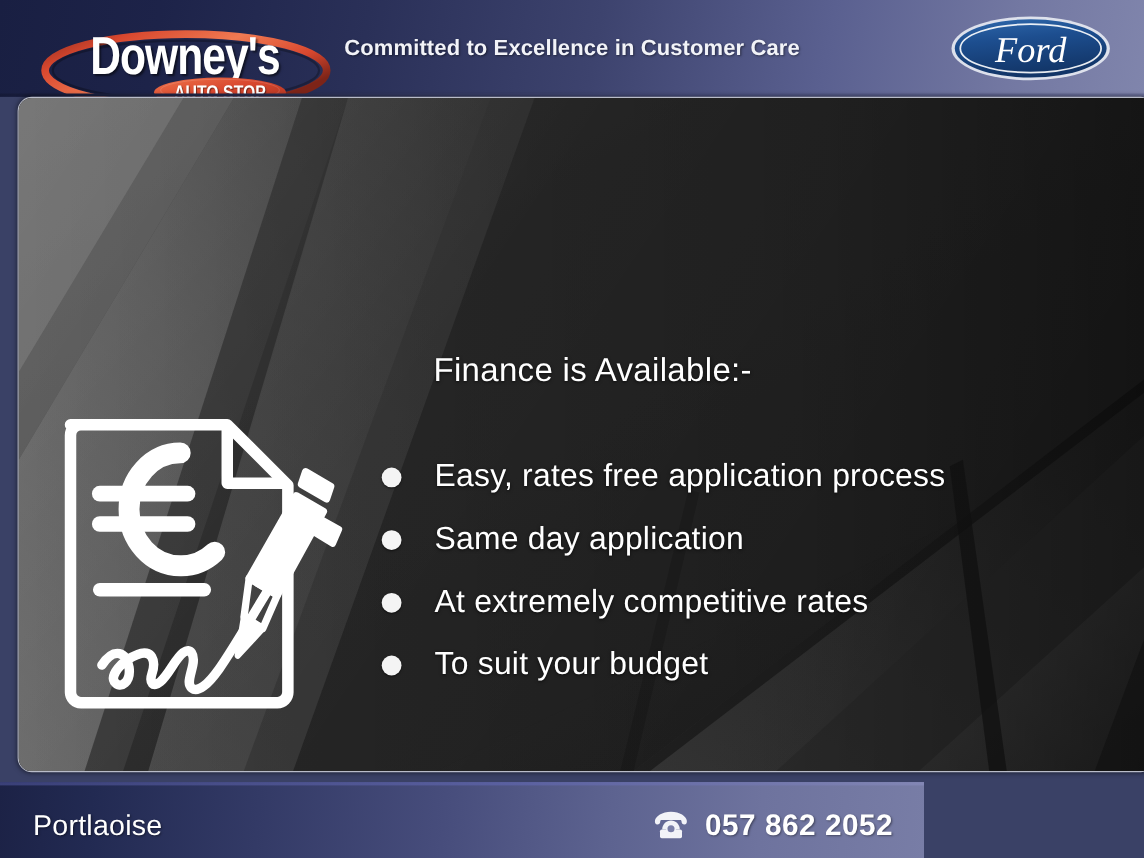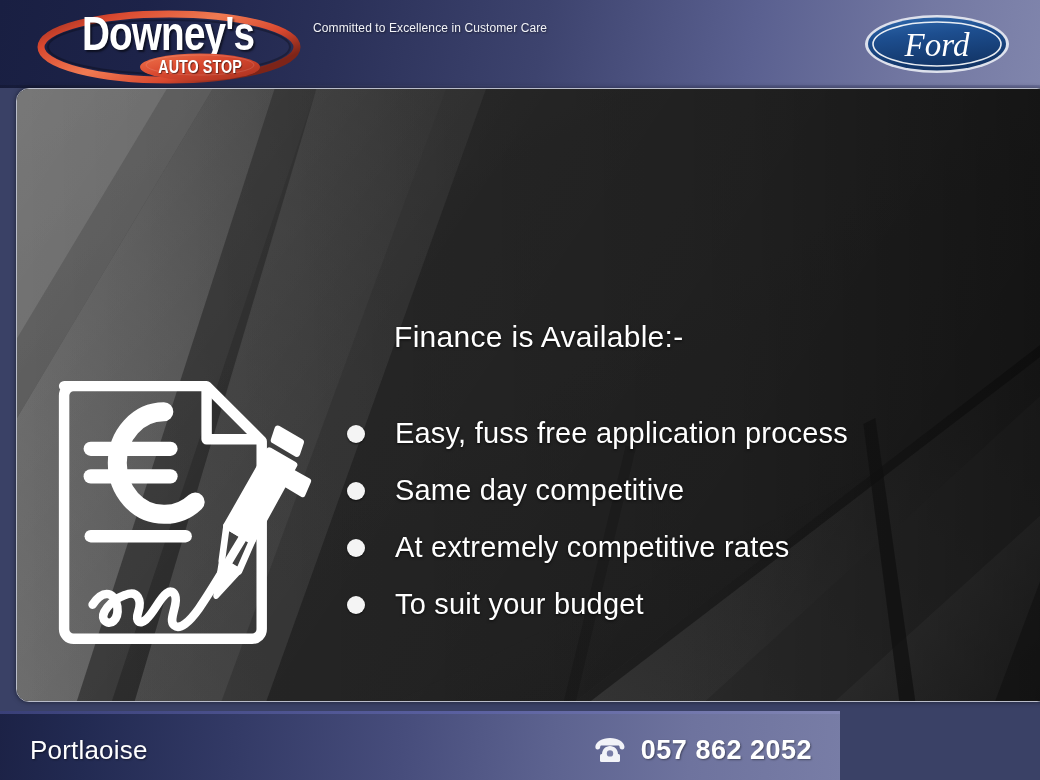--- a/index.html
+++ b/index.html
@@ -28,21 +28,21 @@
     overflow:hidden;
   }
   .header::after {
     content:"";
     position:absolute; left:0; bottom:0; width:100%; height:3px;
     background:linear-gradient(90deg,#151a38,#4a5080 60%,#6f74a0);
   }
 
   
   .logo-wrap {
-    position:absolute; left:34px; top:3px;
+    position:absolute; left:34px; top:20px;
     width:270px; height:84px;
   }
   .logo-swoosh {
     position:absolute; left:0; top:0; width:270px; height:84px;
   }
   .logo-word {
     position:absolute; left:48px; top:4px;
     width:220px; height:52px;
     font-family:"Liberation Sans Narrow","Liberation Sans", sans-serif;
     font-weight:bold; font-size:45px; line-height:50px;
@@ -66,23 +66,23 @@
     letter-spacing:0px;
     color:#ffffff;
     transform:scaleX(0.80);
     transform-origin:center top;
     white-space:nowrap;
     text-shadow:1px 1px 1px rgba(0,0,0,.5);
   }
 
   
   .tagline {
-    position:absolute; left:313px; top:15px;
+    position:absolute; left:313px; top:31px;
     font-family:"Liberation Sans Narrow","Liberation Sans", sans-serif;
-    font-weight:normal; font-size:12px; line-height:26px;
+    font-weight:bold; font-size:20px; line-height:26px;
     letter-spacing:.1px;
     color:#f2f3f8;
     white-space:nowrap;
     text-shadow:1px 1px 2px rgba(0,0,0,.45);
   }
 
   
   .ford {
     position:absolute; left:863px; top:13px;
     width:148px; height:62px;
@@ -322,25 +322,25 @@
         <path d="M184 202 l18 11 -24 26 Z" stroke-width="6"></path>
         <path d="M257 108 l18 10 -6 14 -18 -11 Z" stroke-width="6"></path>
       </g>
     </svg>
 
     <div class="headline">Finance is Available:-</div>
 
     <ul class="bullets">
       <li class="bullet-item">
         <span class="bullet-dot"></span>
-        <span>Easy, fuss free application process</span>
+        <span>Easy, rates free application process</span>
       </li>
       <li class="bullet-item">
         <span class="bullet-dot"></span>
-        <span>Same day competitive</span>
+        <span>Same day application</span>
       </li>
       <li class="bullet-item">
         <span class="bullet-dot"></span>
         <span>At extremely competitive rates</span>
       </li>
       <li class="bullet-item">
         <span class="bullet-dot"></span>
         <span>To suit your budget</span>
       </li>
     </ul>

